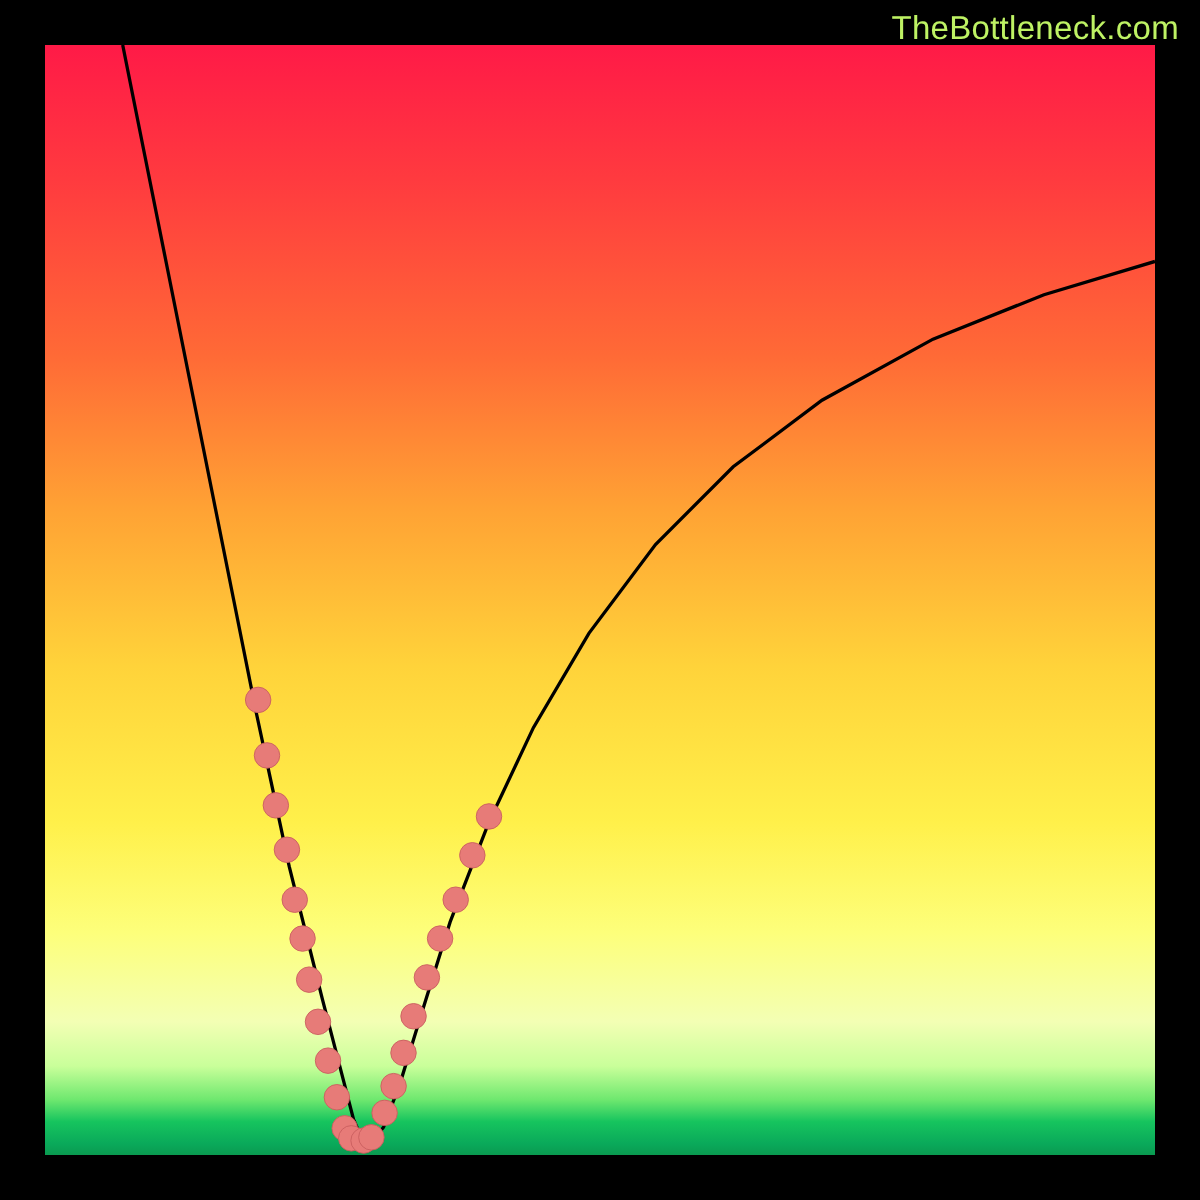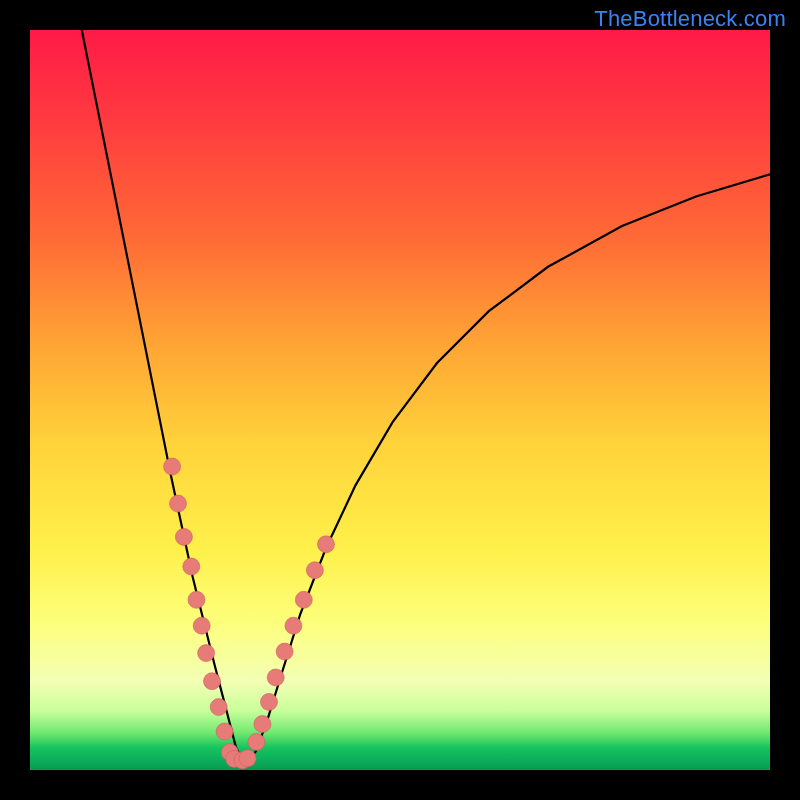--- a/index.html
+++ b/index.html
@@ -40,21 +40,21 @@
       #16c45e 97%,
       #0aa95a 99%,
       #0a9a50 100%
     );
     overflow: hidden;
   }
   .watermark {
     position: absolute;
     top: 6px;
     right: 14px;
-    color: #3b82f6;
+    color: #bef264;
     font-size: 22px;
     letter-spacing: 0.2px;
     user-select: none;
   }
   svg.curve {
     position: absolute;
     left: 0;
     top: 0;
     width: 740px;
     height: 740px;

